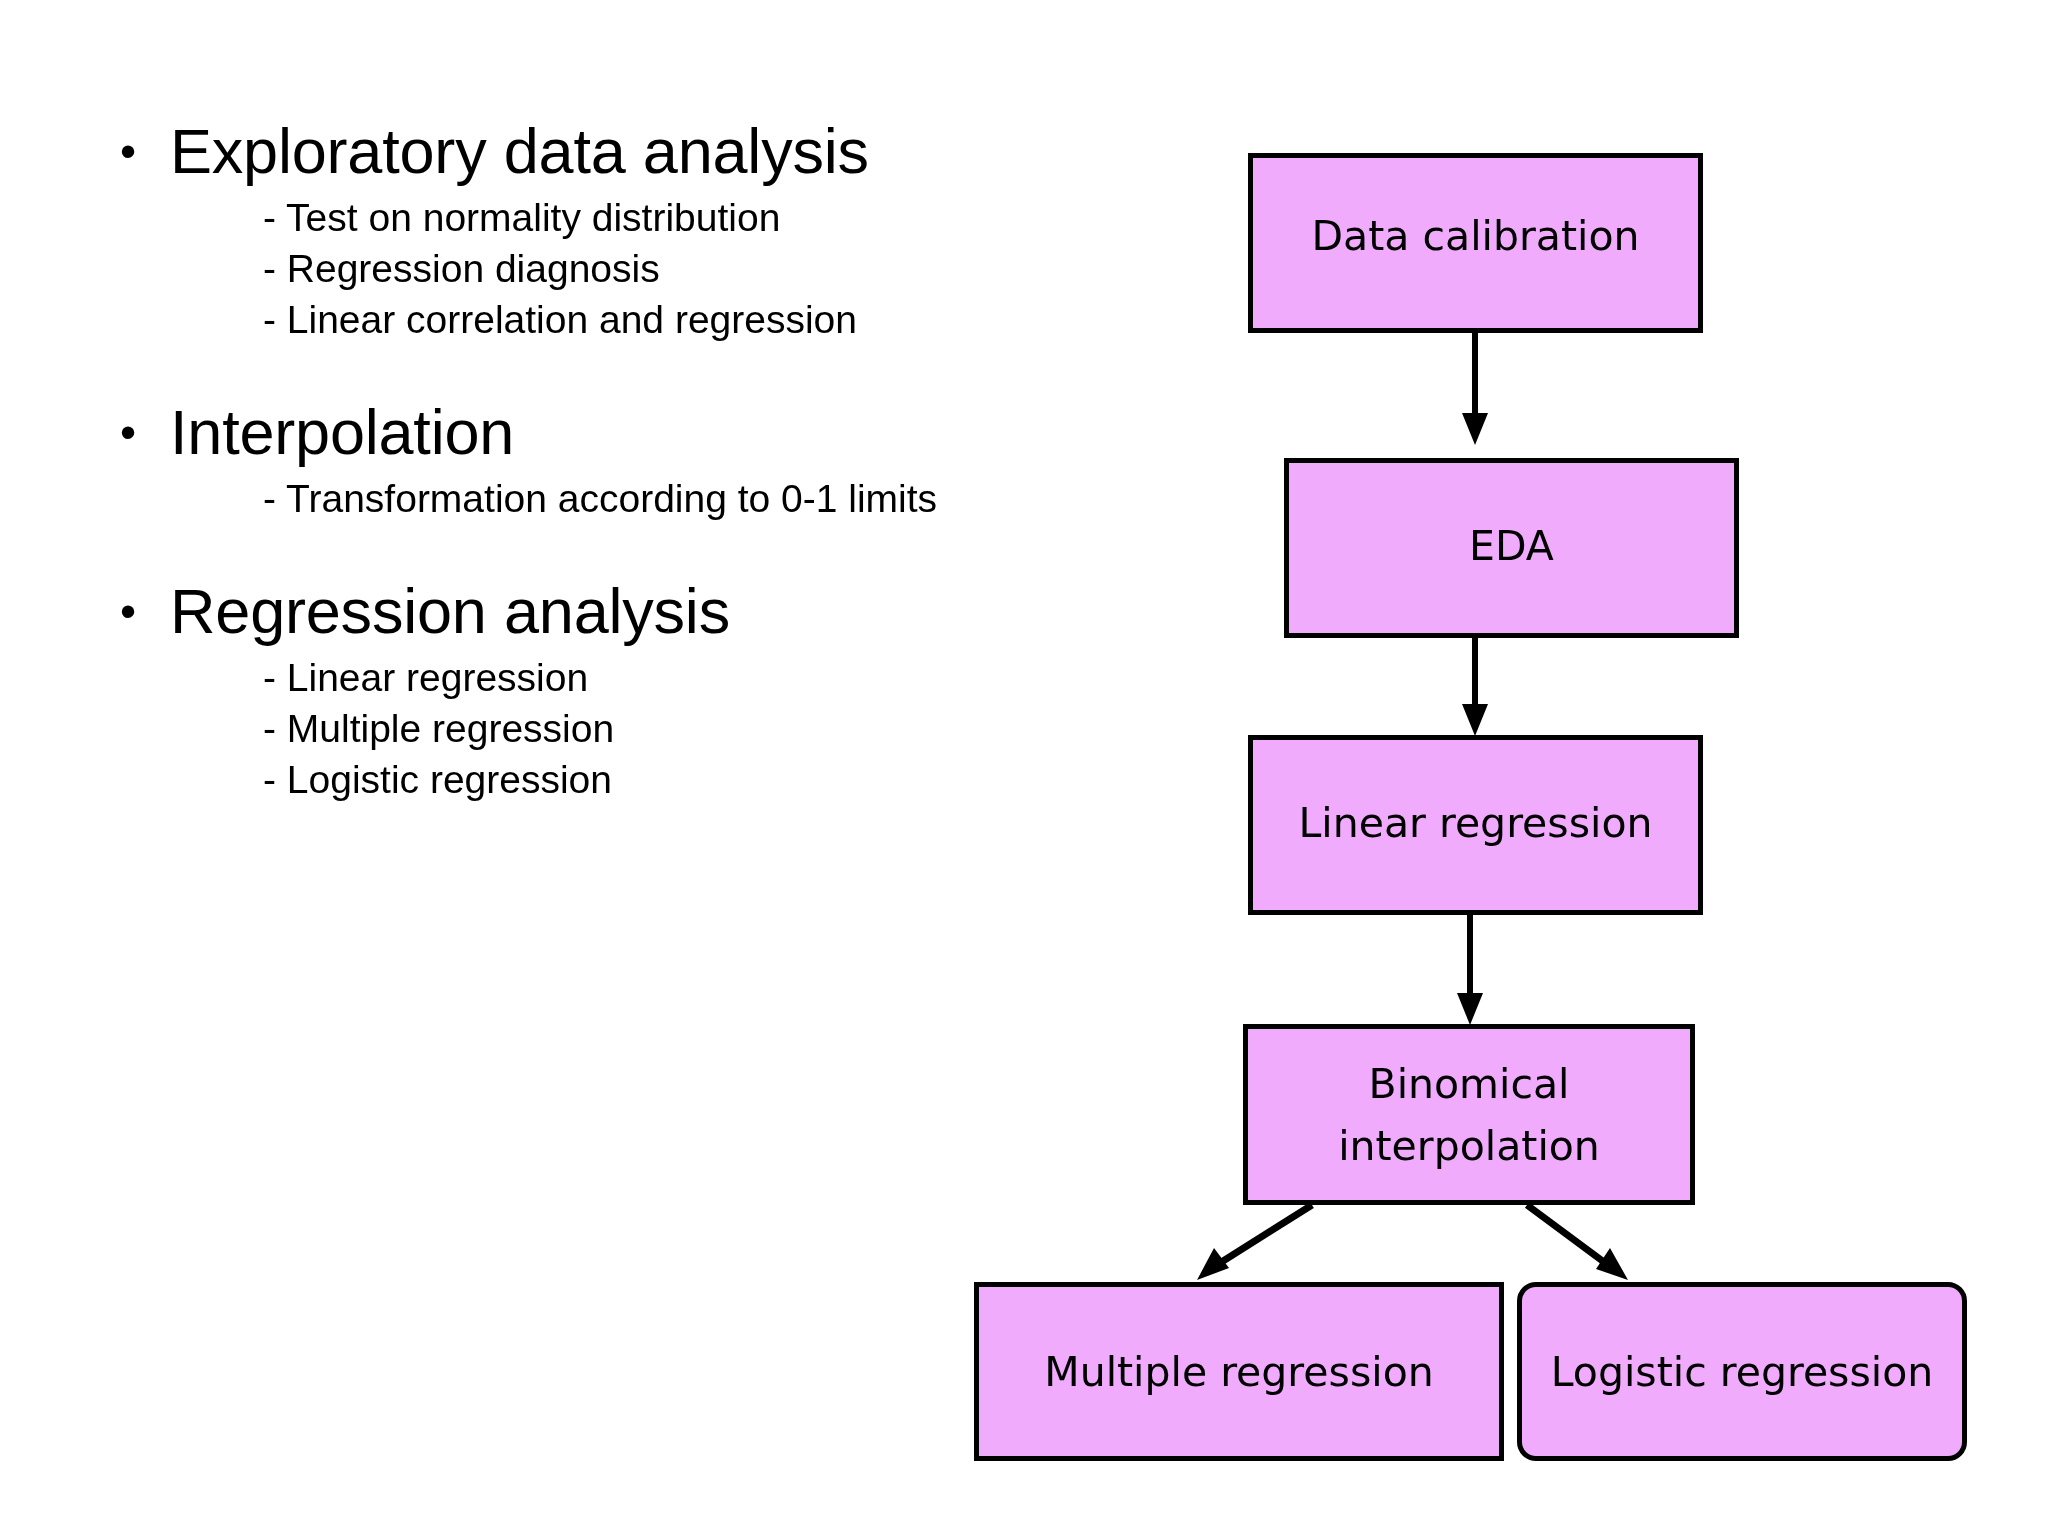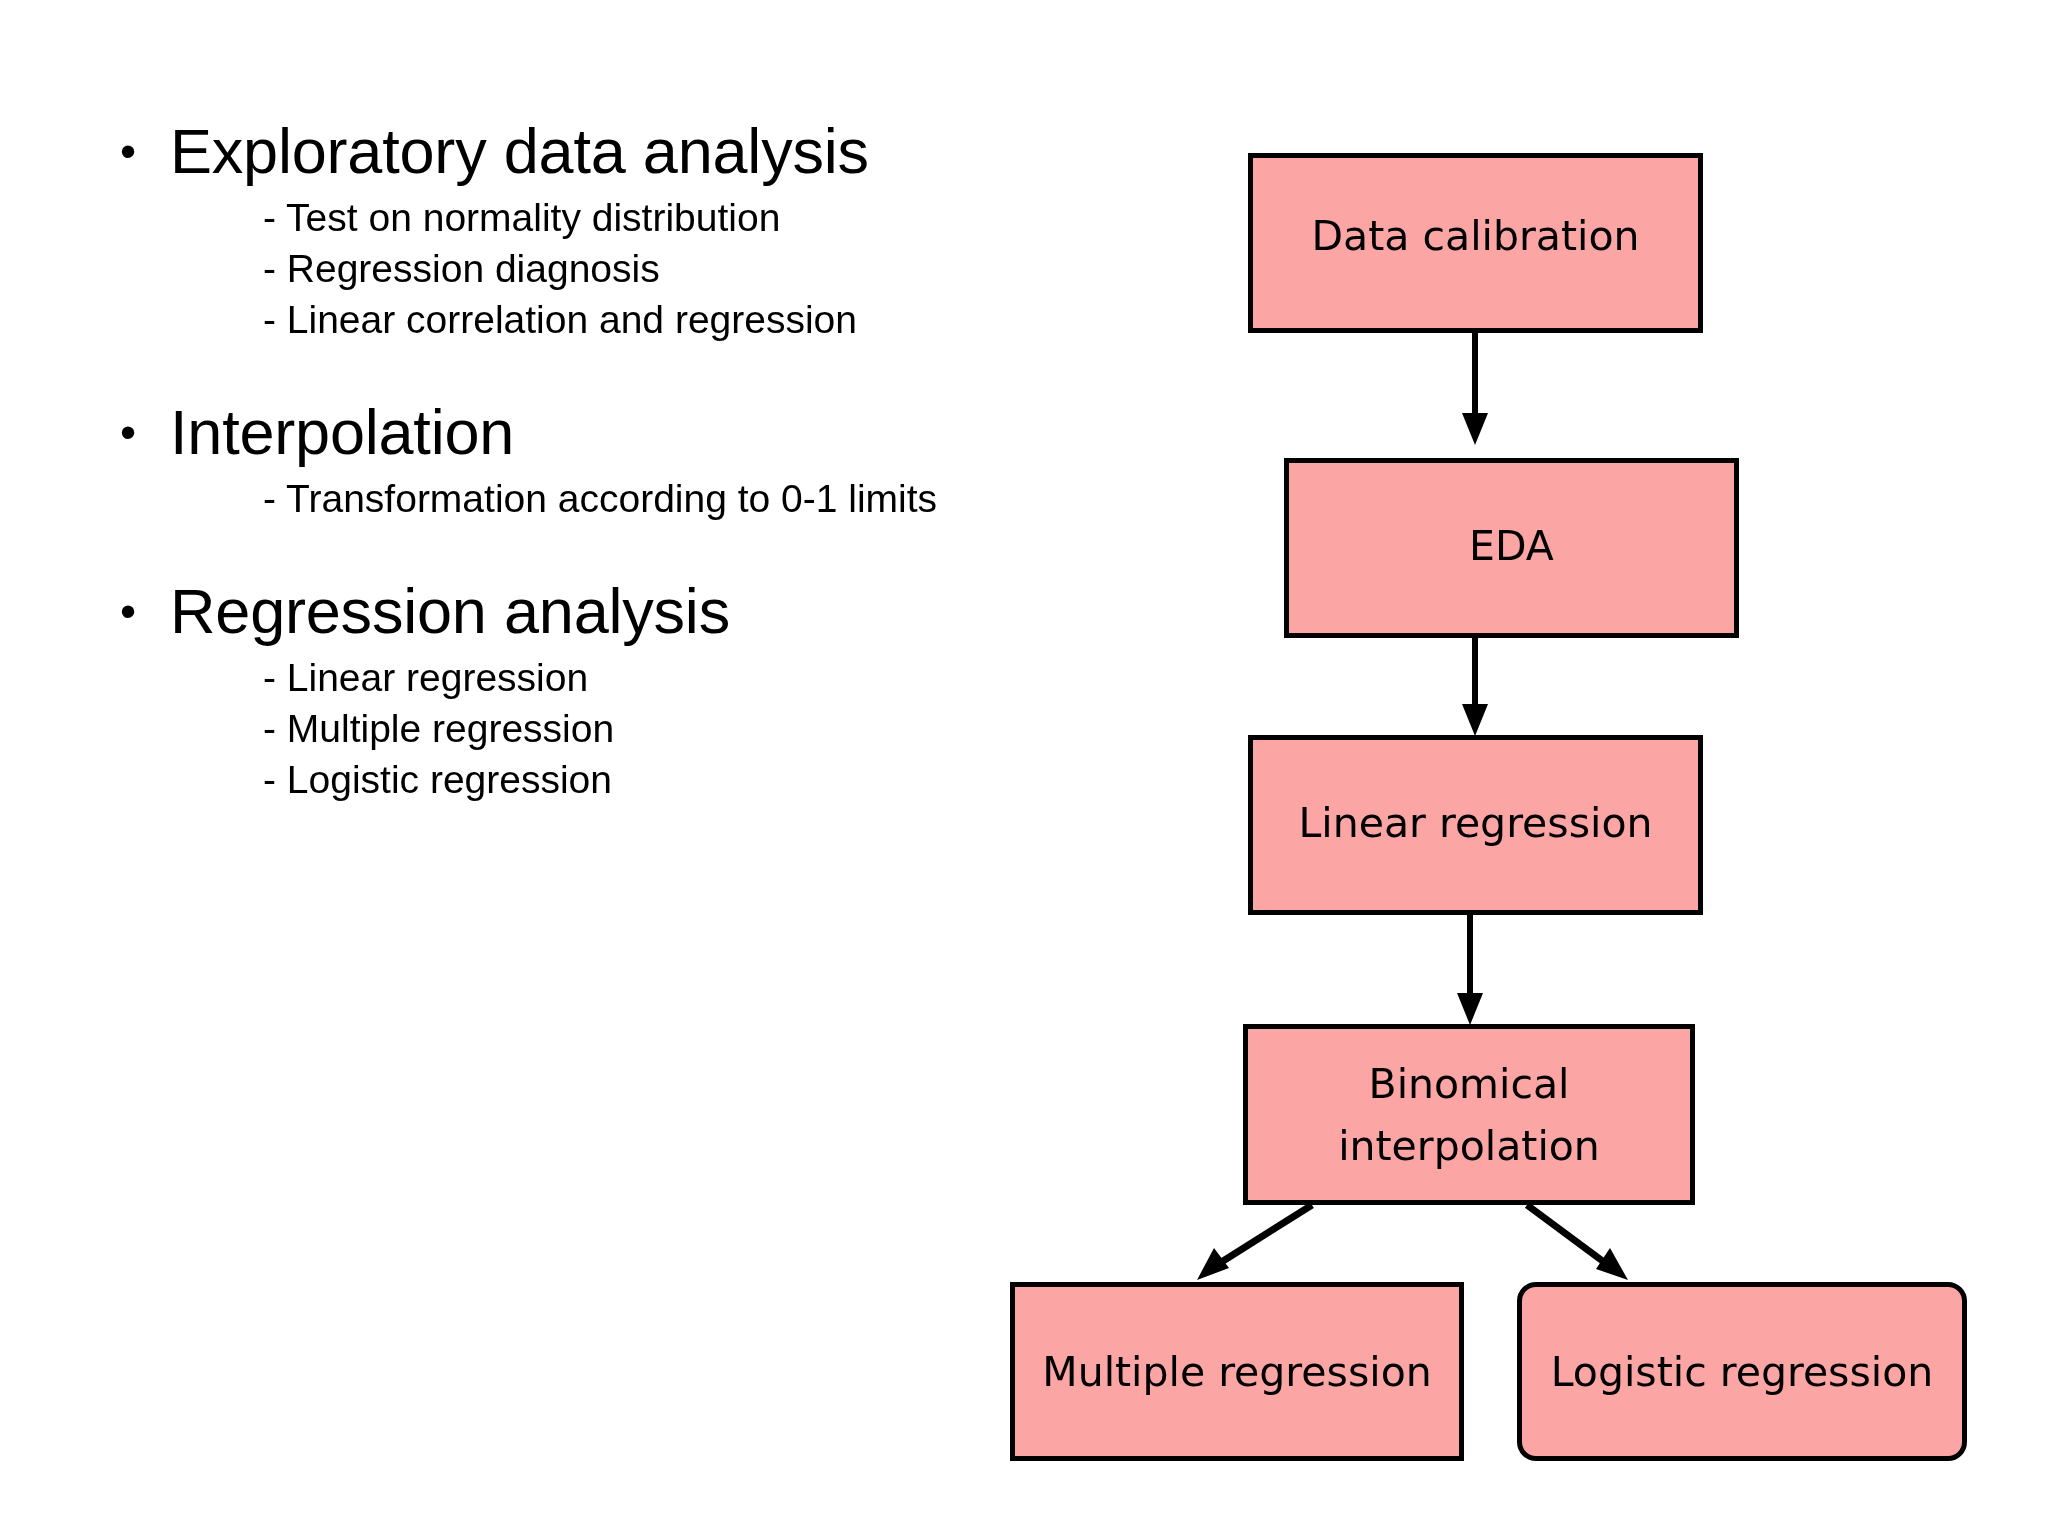--- a/index.html
+++ b/index.html
@@ -60,40 +60,40 @@
   #flow {
     position: absolute;
     left: 0;
     top: 0;
     width: 2048px;
     height: 1536px;
   }
   .node {
     position: absolute;
     border: 5px solid #000000;
-    background: #fca5a5;
+    background: #f0abfc;
     box-sizing: border-box;
     display: flex;
     align-items: center;
     justify-content: center;
     text-align: center;
   }
   .node-label {
     font-family: "DejaVu Sans", "Liberation Sans", sans-serif;
     font-size: 41px;
     line-height: 62px;
     color: #000000;
     white-space: pre-line;
   }
 
   #node-data-calibration { left: 1248px; top: 153px;  width: 455px; height: 180px; }
   #node-eda             { left: 1248px; top: 458px;  width: 455px; height: 180px; margin-left: 36px; }
   #node-linear          { left: 1248px; top: 735px;  width: 455px; height: 180px; }
   #node-binomical       { left: 1243px; top: 1024px; width: 452px; height: 181px; }
-  #node-multiple        { left: 1010px;  top: 1282px; width: 454px; height: 179px; }
+  #node-multiple        { left: 974px;  top: 1282px; width: 530px; height: 179px; }
   #node-logistic        { left: 1517px; top: 1282px; width: 450px; height: 179px; border-radius: 19px; }
 
   #node-data-calibration .node-label { transform: translateY(-7px); }
   #node-eda .node-label { transform: translateY(-2px); }
   #node-linear .node-label { transform: translateY(-2px); }
   #node-multiple .node-label,
   #node-logistic .node-label { transform: translateY(0px); }
 
   #arrows {
     position: absolute;

